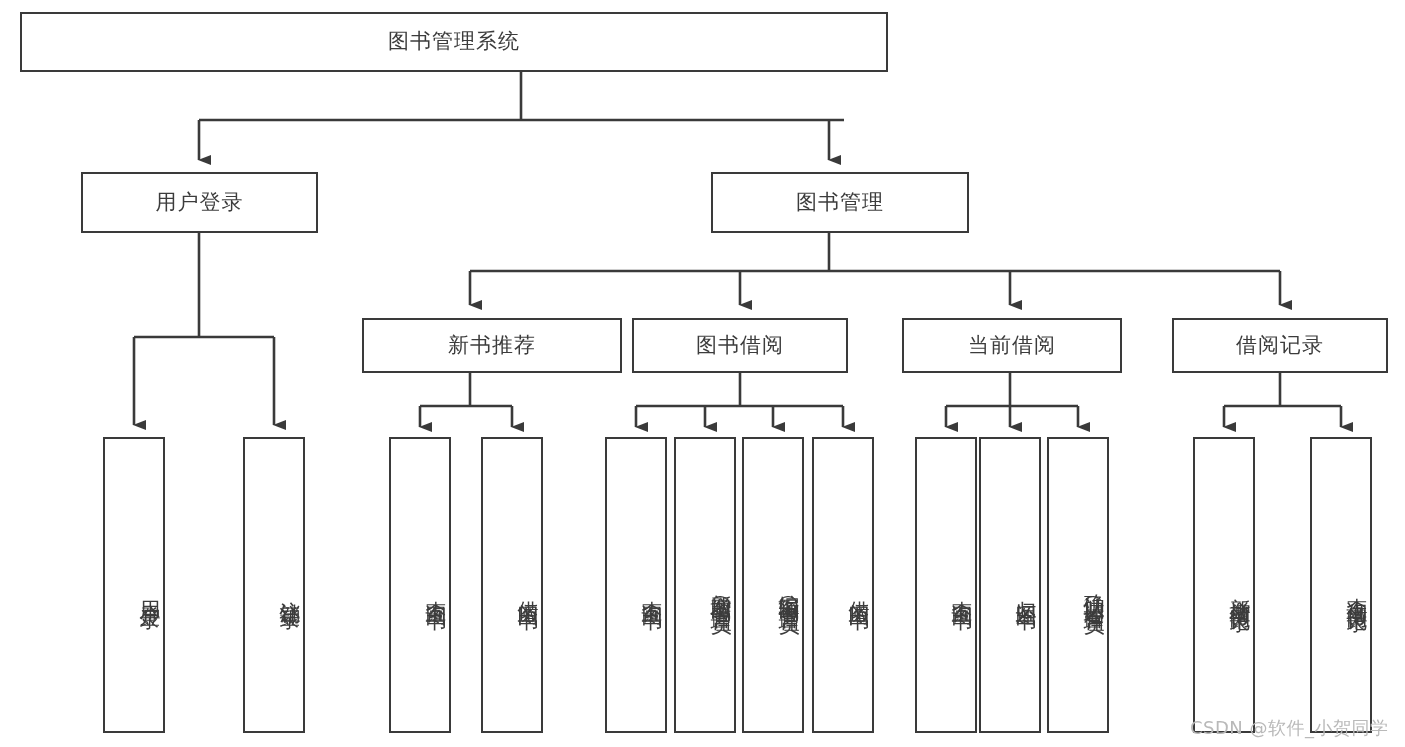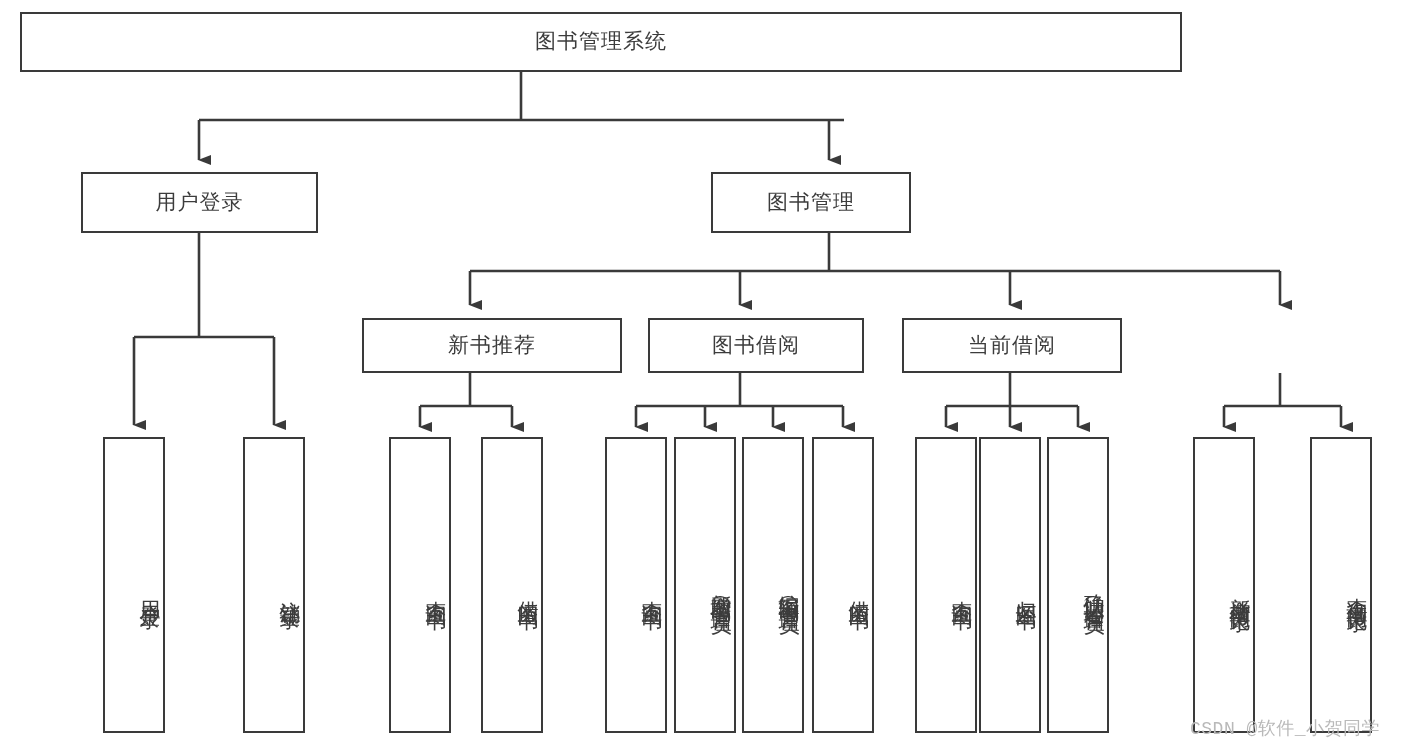--- a/index.html
+++ b/index.html
@@ -127,32 +127,33 @@
     </g>
 
     <g stroke="#3a3a3a" stroke-width="2.6" fill="none">
       <path d="M1280,373 L1280,406"></path>
       <path d="M1224,406 L1341,406"></path>
       <path d="M1224,406 L1224,427" marker-end="url(#arrowDown)"></path>
       <path d="M1341,406 L1341,427" marker-end="url(#arrowDown)"></path>
     </g>
   </svg>
 
-  <div class="node node-h" style="left:20px; top:12px; width:1162px; height:60px;text-align:right;">图书管理系统</div>
+  <div class="node node-h" style="left:20px; top:12px; width:868px; height:60px;text-align:right;">图书管理系统</div>
 
   <div class="node node-h" style="left:81px; top:172px; width:237px; height:61px;">用户登录</div>
 
-  <div class="node node-h" style="left:711px; top:172px; width:200px; height:61px;">图书管理</div>
+  <div class="node node-h" style="left:711px; top:172px; width:258px; height:61px;">图书管理</div>
 
   <div class="node node-h" style="left:362px; top:318px; width:260px; height:55px;">新书推荐</div>
 
-  <div class="node node-h" style="left:632px; top:318px; width:216px; height:55px;margin-left:16px;">图书借阅</div>
+  <div class="node node-h" style="left:632px; top:318px; width:216px; height:55px;">图书借阅</div>
 
   <div class="node node-h" style="left:902px; top:318px; width:220px; height:55px;">当前借阅</div>
 
+  <div class="node node-h" style="left:1172px; top:318px; width:216px; height:55px;">借阅记录</div>
 
   <div class="node node-v" style="left:103px; top:437px; width:62px; height:296px;">
     <span class="vtext">用户登录</span>
   </div>
 
   <div class="node node-v" style="left:243px; top:437px; width:62px; height:296px;">
     <span class="vtext">注销登录</span>
   </div>
 
   <div class="node node-v" style="left:389px; top:437px; width:62px; height:296px;">
@@ -192,15 +193,15 @@
   </div>
 
   <div class="node node-v" style="left:1193px; top:437px; width:62px; height:296px;">
     <span class="vtext">新增借阅记录</span>
   </div>
 
   <div class="node node-v" style="left:1310px; top:437px; width:62px; height:296px;">
     <span class="vtext">查询借阅记录</span>
   </div>
 
-  <div class="watermark" style="left:1190px; top:716px;font-family:Liberation Mono, monospace;">CSDN @软件_小贺同学</div>
+  <div class="watermark" style="left:1190px; top:716px;">CSDN @软件_小贺同学</div>
 
 </div>
 
 </body></html>

